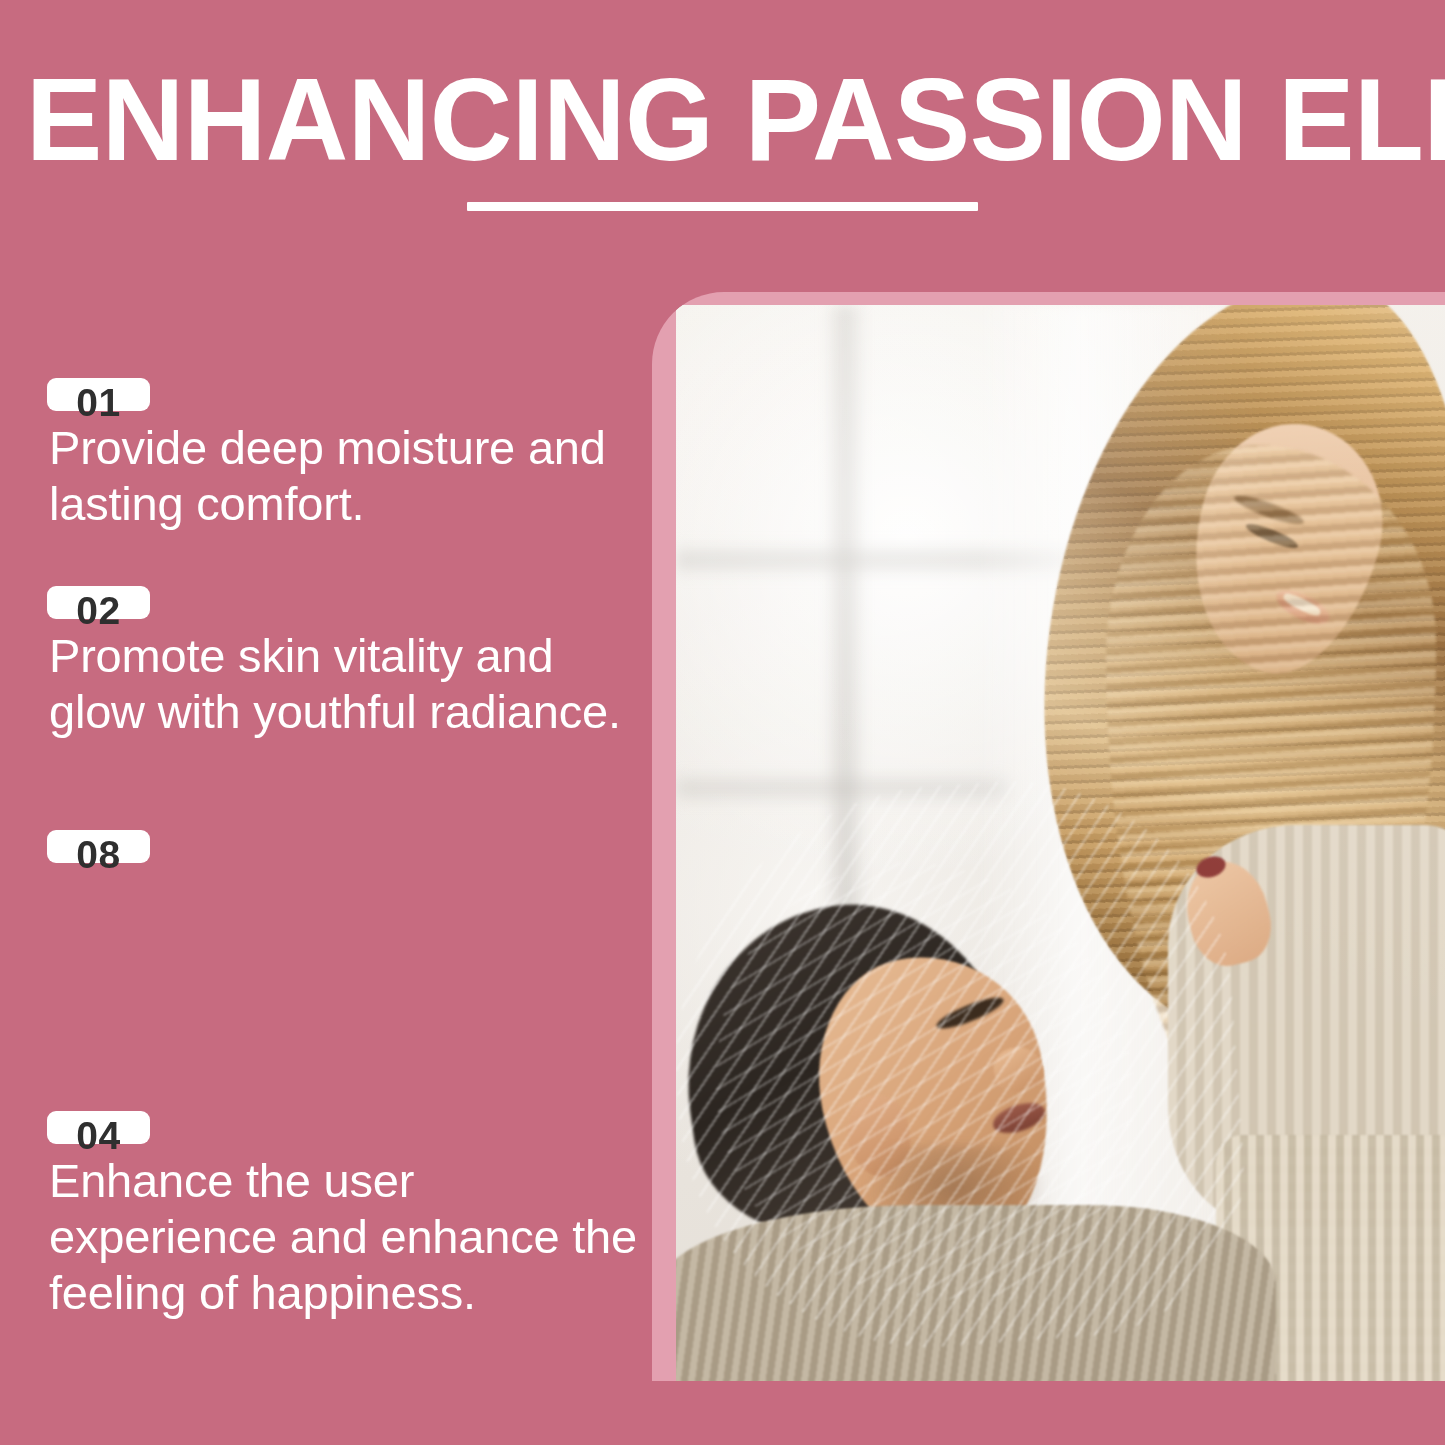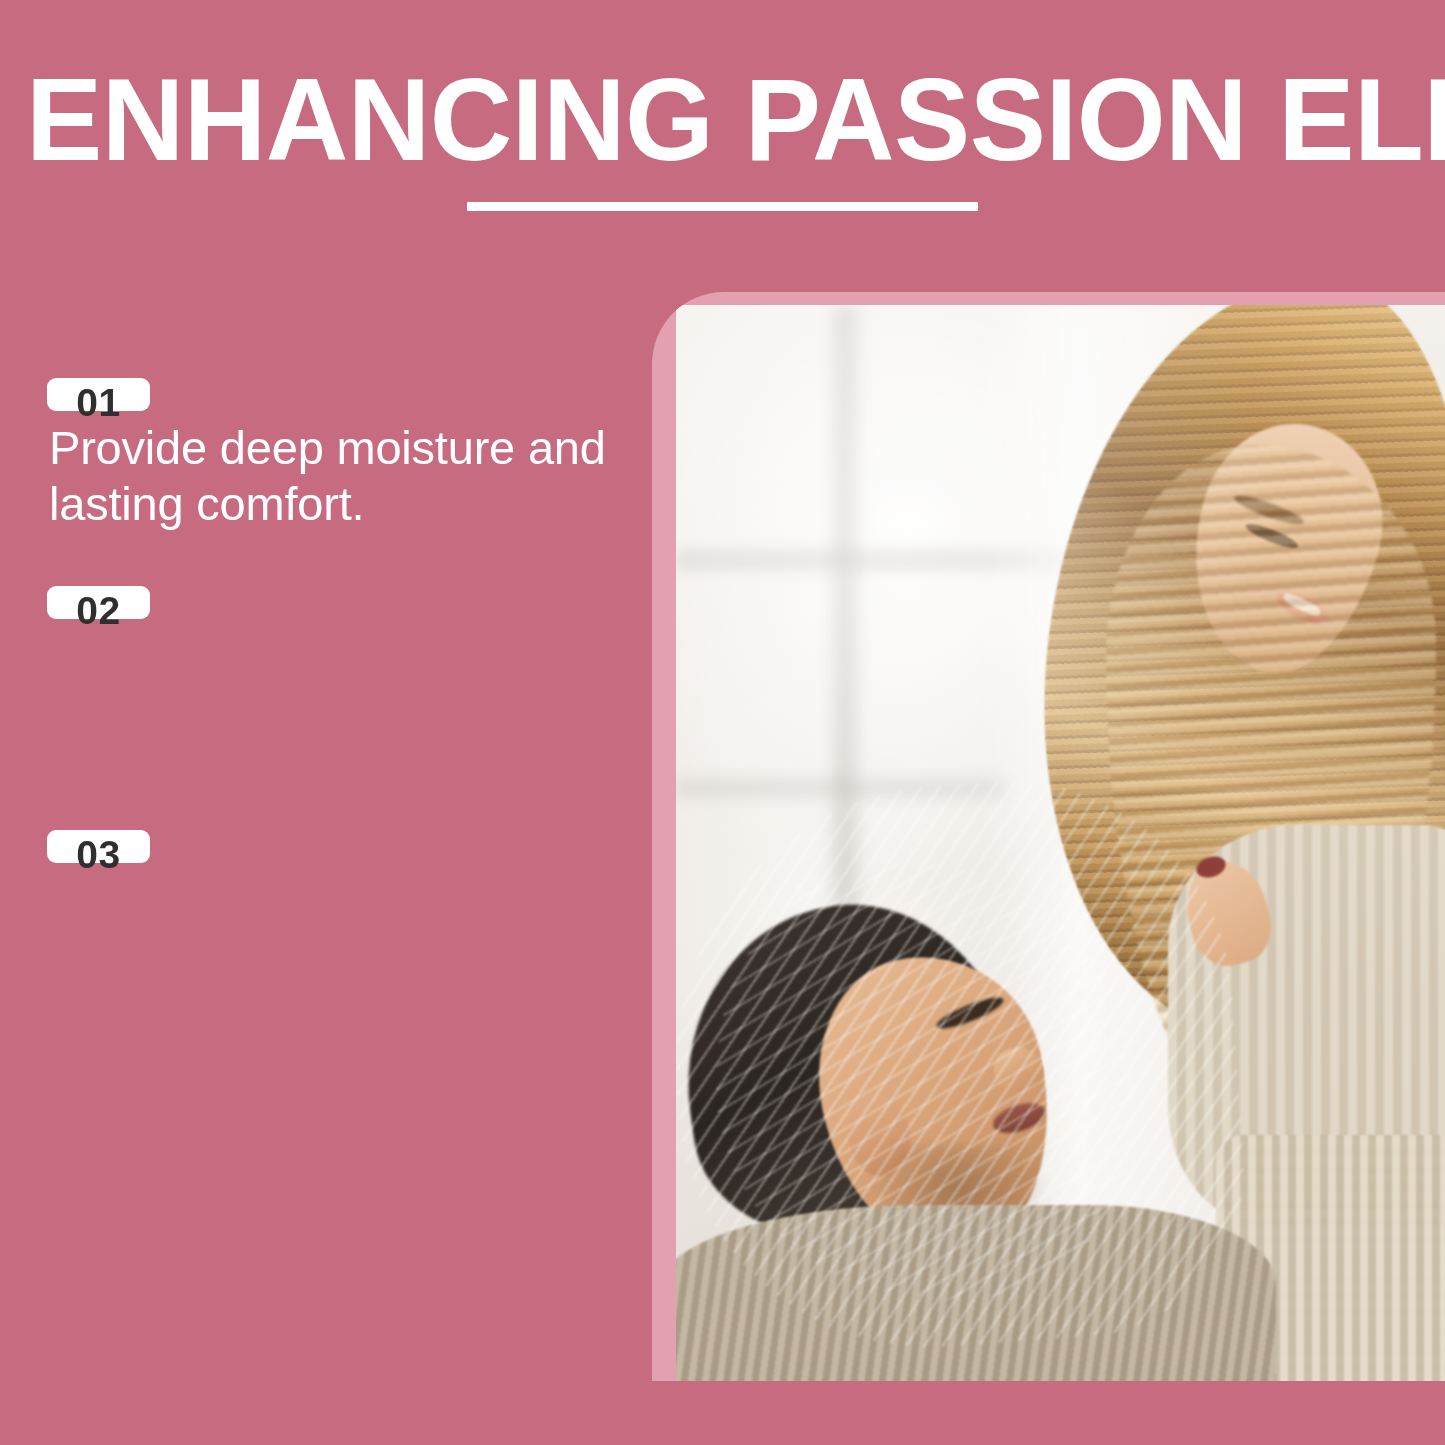--- a/index.html
+++ b/index.html
@@ -405,26 +405,31 @@
 
   <div class="features">
 
     <div class="feature feature-1">
       <div class="badge">01</div>
       <div class="feature-text">Provide deep moisture and lasting comfort.</div>
     </div>
 
     <div class="feature feature-2">
       <div class="badge">02</div>
+      <div class="feature-text">Promote skin vitality and glow with youthful radiance.</div>
     </div>
 
     <div class="feature feature-3">
-      <div class="badge">03</div>
+      <div class="badge">08</div>
     </div>
 
+    <div class="feature feature-4">
+      <div class="badge">04</div>
+      <div class="feature-text">Enhance the user experience and enhance the feeling of happiness.</div>
+    </div>
 
   </div>
 
   <div class="photo-panel">
     <div class="photo">
       <div class="scene"></div>
       <div class="window-v"></div>
       <div class="window-h"></div>
       <div class="window-h2"></div>
       <div class="curtain"></div>

